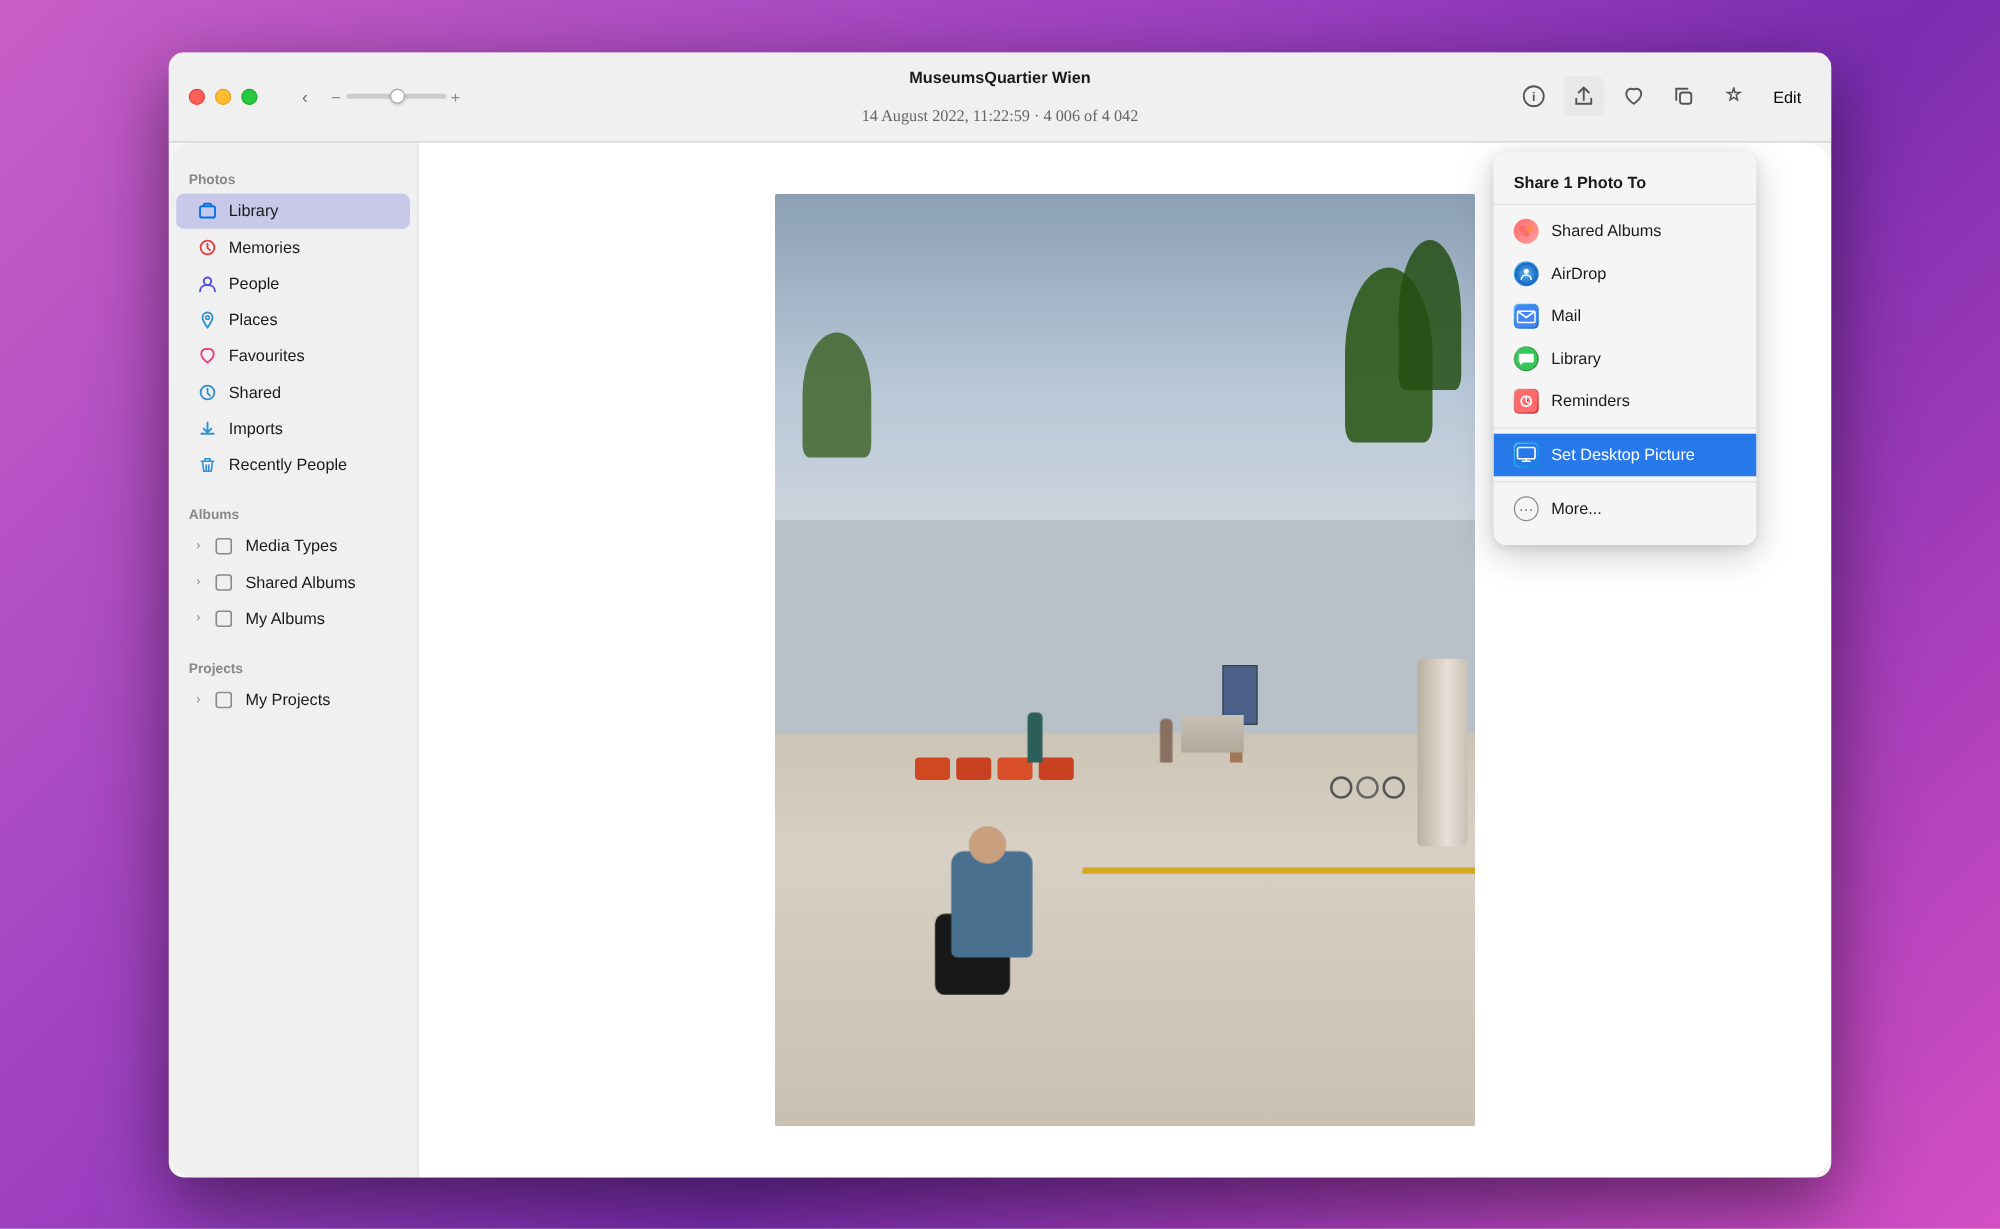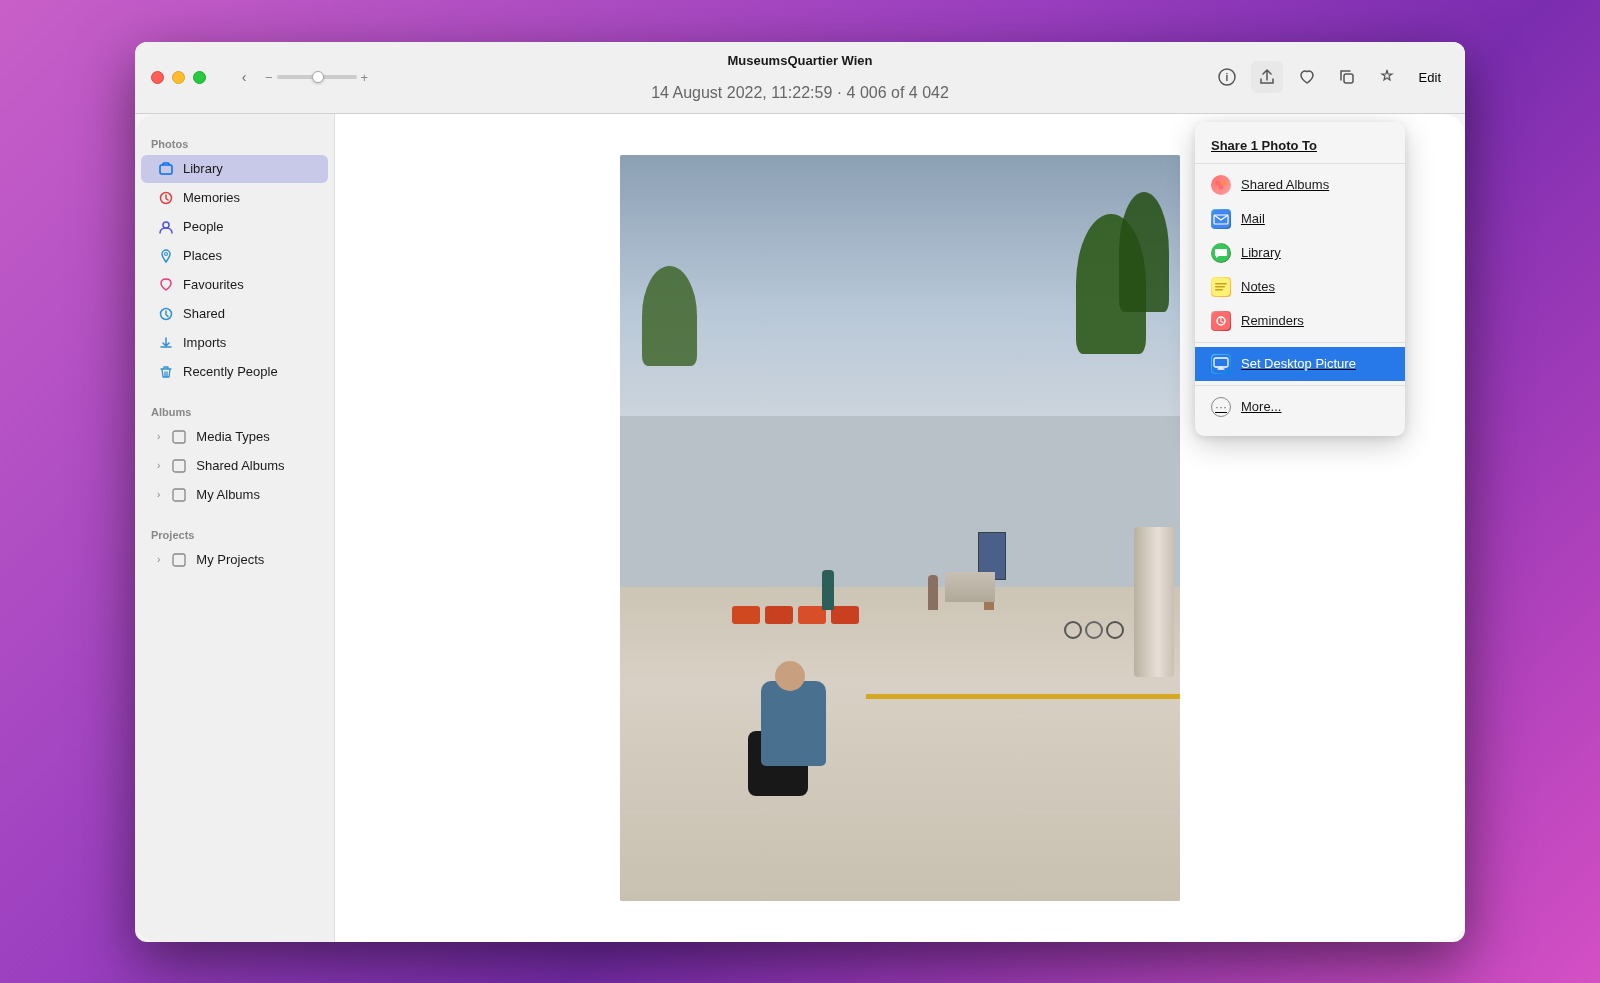--- a/index.html
+++ b/index.html
@@ -63,23 +63,24 @@
       text-align: center;
     }
 
     .titlebar-title {
       font-size: 13px;
       font-weight: 600;
       color: #1a1a1a;
     }
 
     .titlebar-subtitle {
-      font-size: 16px;
+      font-size: 13px;
       color: #666;
       margin-top: 16px;
+      font-family: Liberation Serif, serif;
     }
 
     .titlebar-left-controls {
       display: flex;
       align-items: center;
       gap: 8px;
       margin-left: 80px;
     }
 
     .nav-btn {
@@ -261,21 +262,20 @@
     .share-popup {
       position: absolute;
       top: 8px;
       right: 60px;
       width: 210px;
       background: rgba(245, 245, 245, 0.98);
       border-radius: 10px;
       box-shadow: 0 8px 30px rgba(0,0,0,0.2), 0 2px 8px rgba(0,0,0,0.1);
       padding: 12px 0;
       z-index: 100;
-      text-decoration: underline;
     }
 
     .share-popup-title {
       font-size: 13px;
       font-weight: 600;
       color: #1a1a1a;
       padding: 4px 16px 10px;
       border-bottom: 1px solid #e0e0e0;
       margin-bottom: 4px;
     }
@@ -618,20 +618,36 @@
             <svg width="18" height="18" viewBox="0 0 18 18">
               <circle cx="9" cy="9" r="9" fill="none"></circle>
               <circle cx="6" cy="7" r="2.5" fill="#ff6b6b"></circle>
               <circle cx="12" cy="7" r="2.5" fill="#ff8c42"></circle>
               <circle cx="9" cy="11" r="2.5" fill="#ff6b6b"></circle>
             </svg>
           </div>
           <span>Shared Albums</span>
         </div>
 
+        <div class="share-popup-item">
+          <div class="share-icon icon-airdrop">
+            <svg width="18" height="18" viewBox="0 0 18 18">
+              <circle cx="9" cy="9" r="9" fill="url(#ad)"></circle>
+              <defs>
+                <radialGradient id="ad" cx="50%" cy="50%" r="50%">
+                  <stop offset="0%" stop-color="#64b5f6"></stop>
+                  <stop offset="100%" stop-color="#1565c0"></stop>
+                </radialGradient>
+              </defs>
+              <circle cx="9" cy="7" r="2" fill="white"></circle>
+              <path d="M5 14c0-2.5 1.8-4 4-4s4 1.5 4 4" stroke="white" stroke-width="1.2" fill="none"></path>
+            </svg>
+          </div>
+          <span>AirDrop</span>
+        </div>
 
         <div class="share-popup-item">
           <div class="share-icon icon-mail">
             <svg width="18" height="18" viewBox="0 0 18 18">
               <rect width="18" height="18" rx="4" fill="#4285f4"></rect>
               <path d="M2 5l7 5 7-5" stroke="white" stroke-width="1.3" fill="none"></path>
               <rect x="2" y="5" width="14" height="9" rx="1" fill="none" stroke="white" stroke-width="1.2"></rect>
             </svg>
           </div>
           <span>Mail</span>
@@ -640,31 +656,20 @@
         <div class="share-popup-item">
           <div class="share-icon icon-messages">
             <svg width="18" height="18" viewBox="0 0 18 18">
               <circle cx="9" cy="9" r="9" fill="#34c759"></circle>
               <path d="M4 5h10a1 1 0 0 1 1 1v5a1 1 0 0 1-1 1H7l-3 2v-2H4a1 1 0 0 1-1-1V6a1 1 0 0 1 1-1z" fill="white"></path>
             </svg>
           </div>
           <span>Library</span>
         </div>
 
-        <div class="share-popup-item">
-          <div class="share-icon icon-notes">
-            <svg width="18" height="18" viewBox="0 0 18 18">
-              <rect width="18" height="18" rx="4" fill="#fff176"></rect>
-              <rect x="3" y="5" width="12" height="1.5" rx="0.75" fill="#c8a020"></rect>
-              <rect x="3" y="8" width="10" height="1.5" rx="0.75" fill="#c8a020"></rect>
-              <rect x="3" y="11" width="8" height="1.5" rx="0.75" fill="#c8a020"></rect>
-            </svg>
-          </div>
-          <span>Notes</span>
-        </div>
 
         <div class="share-popup-item">
           <div class="share-icon icon-reminders">
             <svg width="18" height="18" viewBox="0 0 18 18">
               <rect width="18" height="18" rx="4" fill="#ff6b6b"></rect>
               <circle cx="9" cy="9" r="4" stroke="white" stroke-width="1.5" fill="none"></circle>
               <path d="M9 6v3l2 1.5" stroke="white" stroke-width="1.2" stroke-linecap="round"></path>
             </svg>
           </div>
           <span>Reminders</span>

